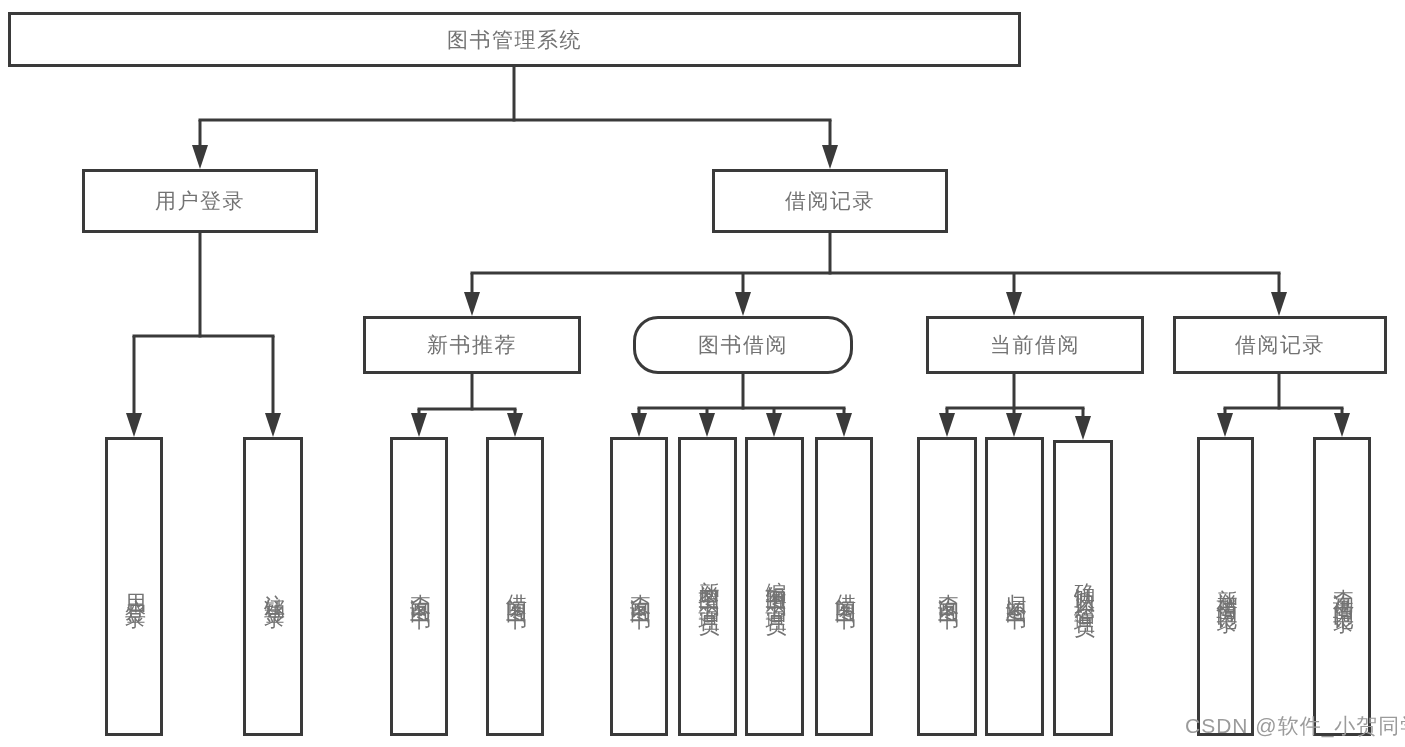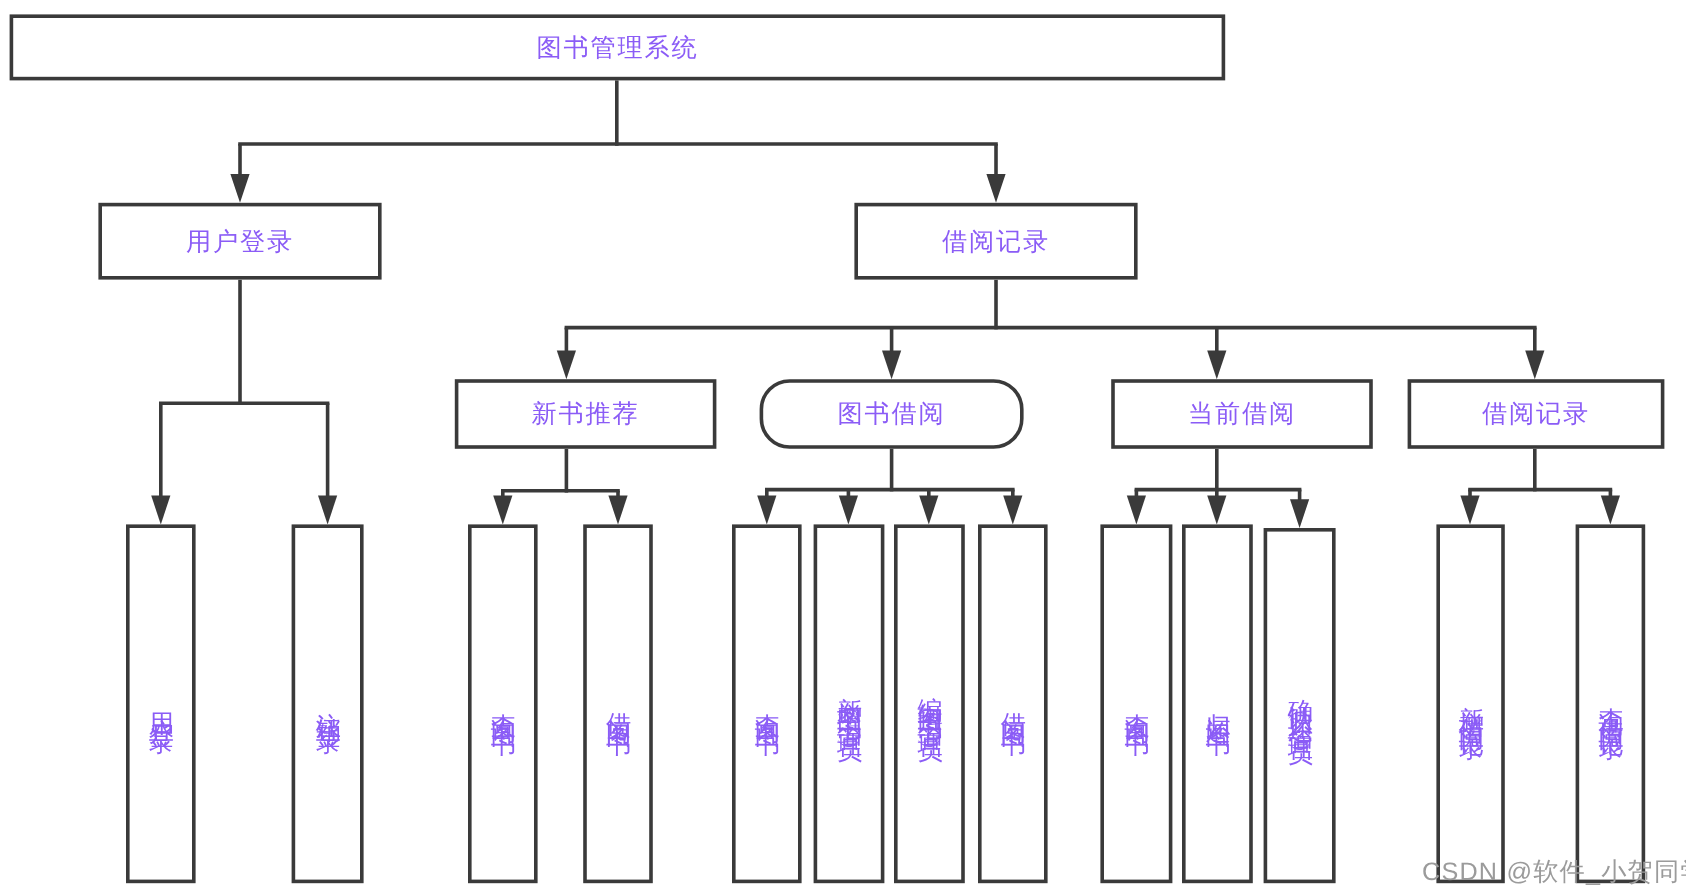--- a/index.html
+++ b/index.html
@@ -7,22 +7,23 @@
   .stage{position:relative;width:1405px;height:747px;background:#ffffff;overflow:hidden;}
   svg.connectors{position:absolute;left:0;top:0;z-index:0;}
   .box{
     position:absolute;
     box-sizing:border-box;
     background:#ffffff;
     border:3px solid #3a3a3a;
     display:flex;
     align-items:center;
     justify-content:center;
-    color:#8b5cf6;
+    color:#737373;
     z-index:1;
+    font-family:Liberation Mono, monospace;
   }
   .box.h{font-size:21px;letter-spacing:1.5px;white-space:nowrap;}
   .box.v span{
     writing-mode:vertical-rl;
     text-orientation:mixed;
     font-size:21px;
     line-height:1.1;
     letter-spacing:5px;
   }
   .watermark{
@@ -99,21 +100,21 @@
       <use href="#ah" transform="translate(1225,437)"></use>
       <use href="#ah" transform="translate(1342,437)"></use>
     </g>
   </svg>
 
   <div class="box h" style="left:8px;top:12px;width:1013px;height:55px;">图书管理系统</div>
 
   <div class="box h" style="left:82px;top:169px;width:236px;height:64px;">用户登录</div>
   <div class="box h" style="left:712px;top:169px;width:236px;height:64px;">借阅记录</div>
 
-  <div class="box h" style="left:363px;top:316px;width:218px;height:58px;margin-left:16px;">新书推荐</div>
+  <div class="box h" style="left:363px;top:316px;width:218px;height:58px;">新书推荐</div>
   <div class="box h" style="left:633px;top:316px;width:220px;height:58px;border-radius:25px;">图书借阅</div>
   <div class="box h" style="left:905px;top:316px;width:218px;height:58px;margin-left:21px;">当前借阅</div>
   <div class="box h" style="left:1173px;top:316px;width:214px;height:58px;">借阅记录</div>
 
   <div class="box v" style="left:105px;top:437px;width:58px;height:299px;">
     <span>用户登录</span>
   </div>
   <div class="box v" style="left:243px;top:437px;width:60px;height:299px;">
     <span>注销登录</span>
   </div>

